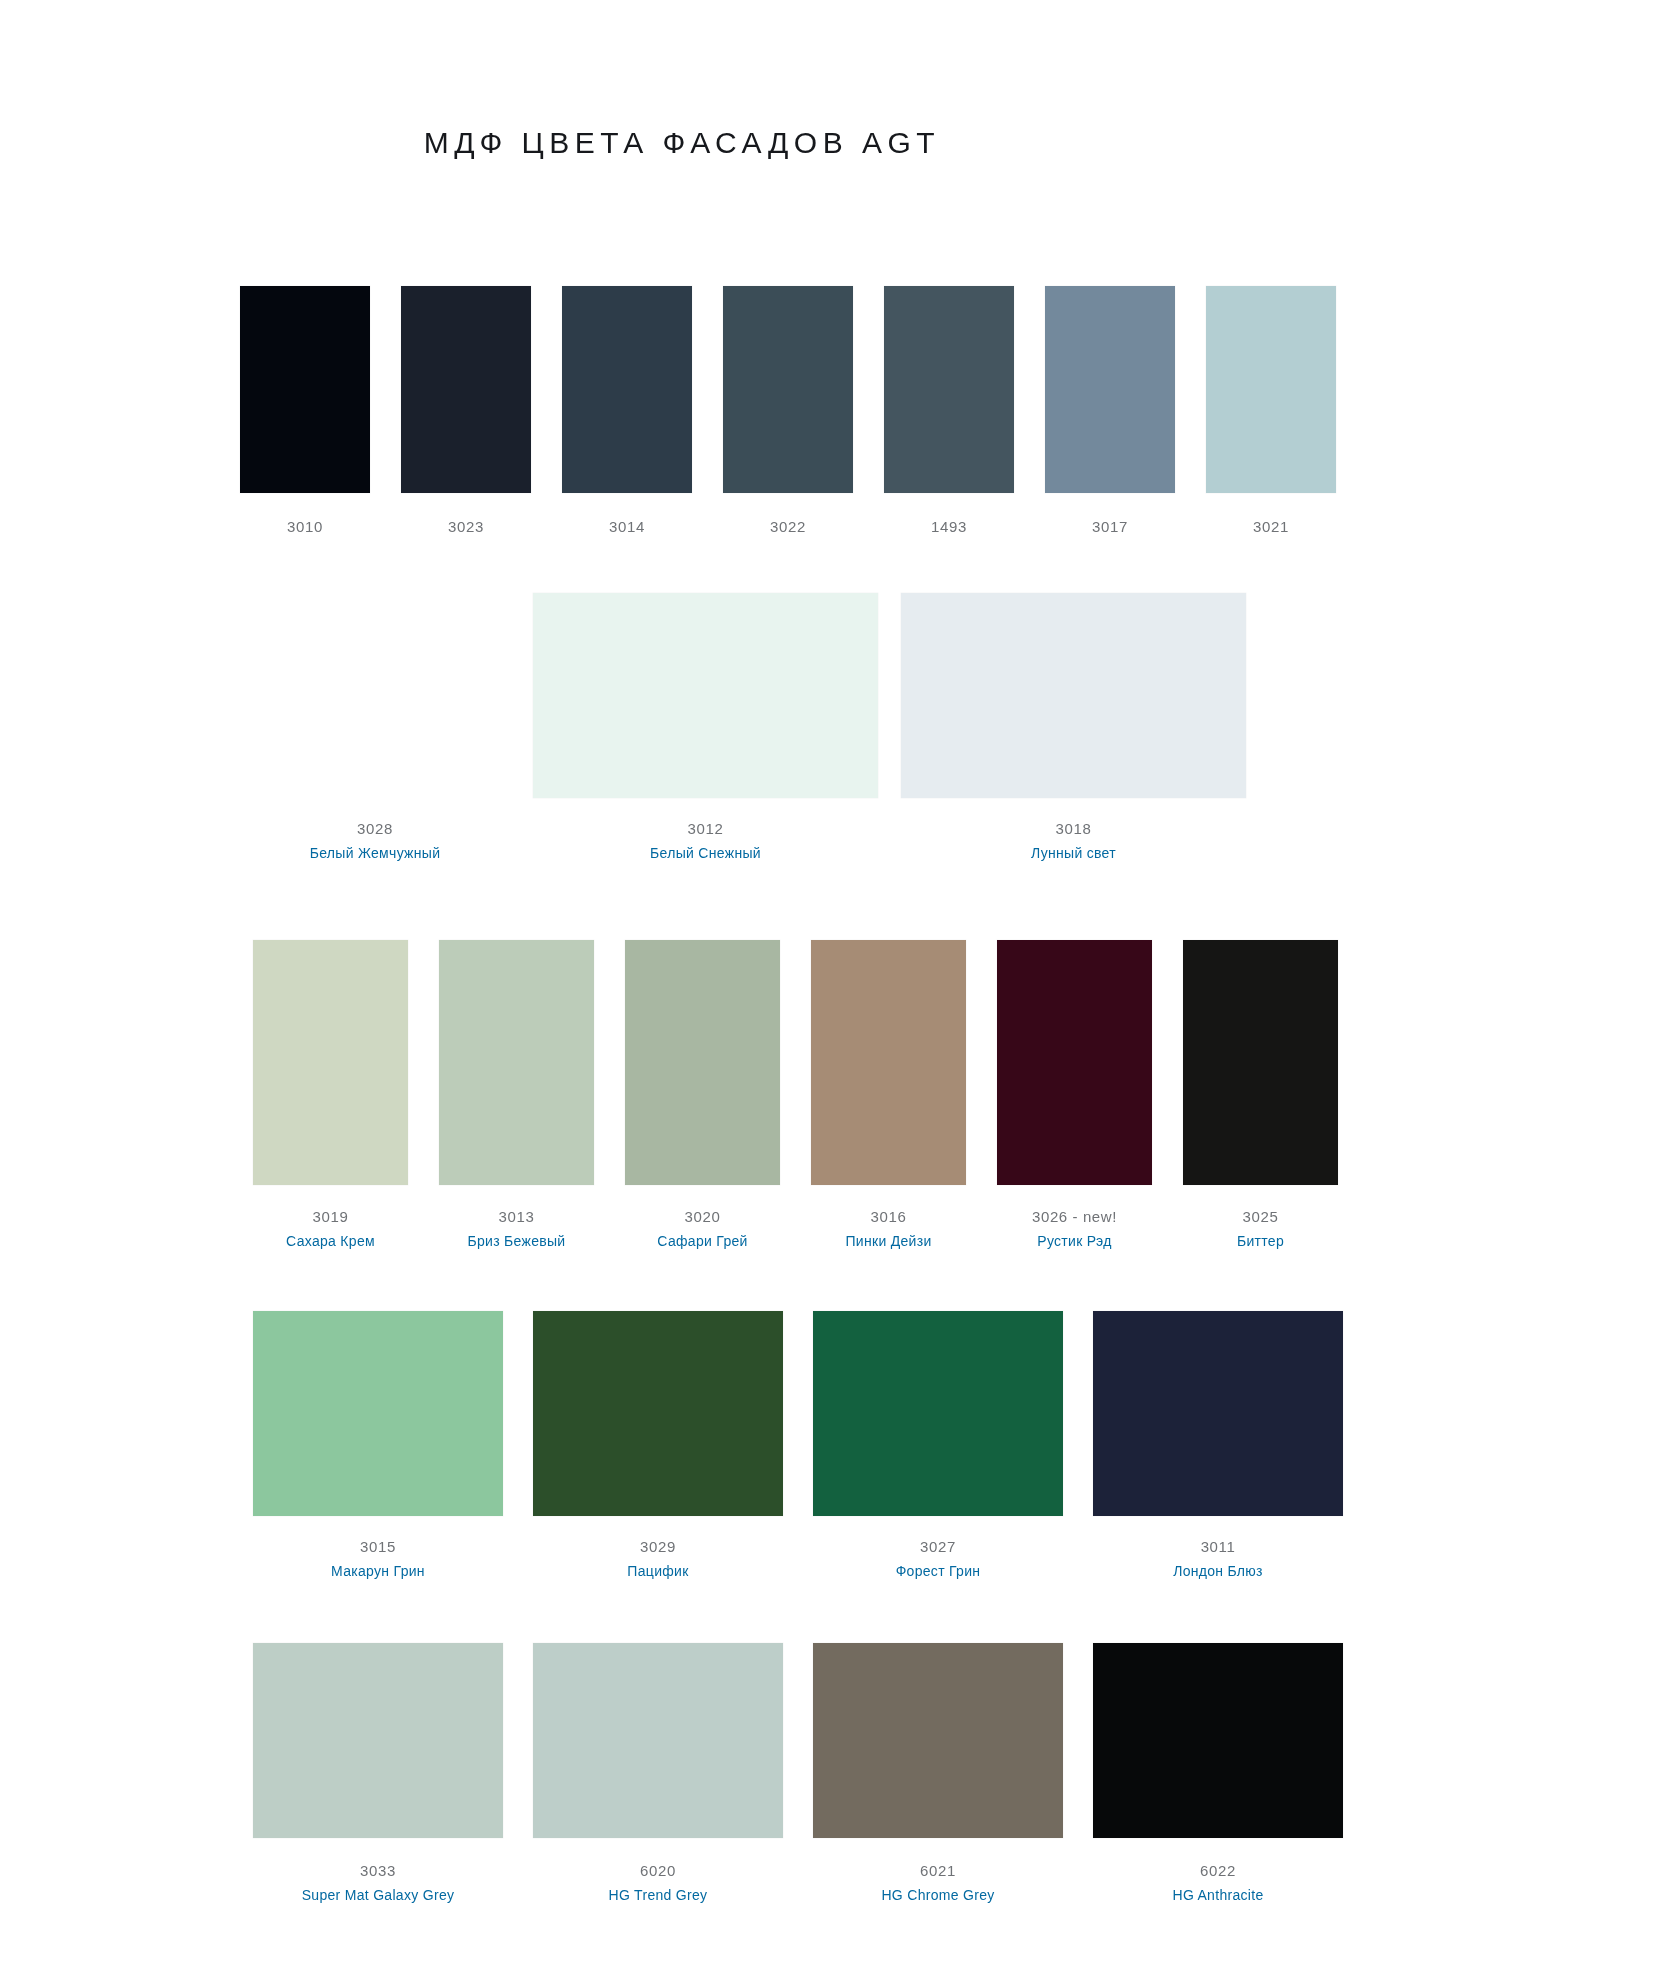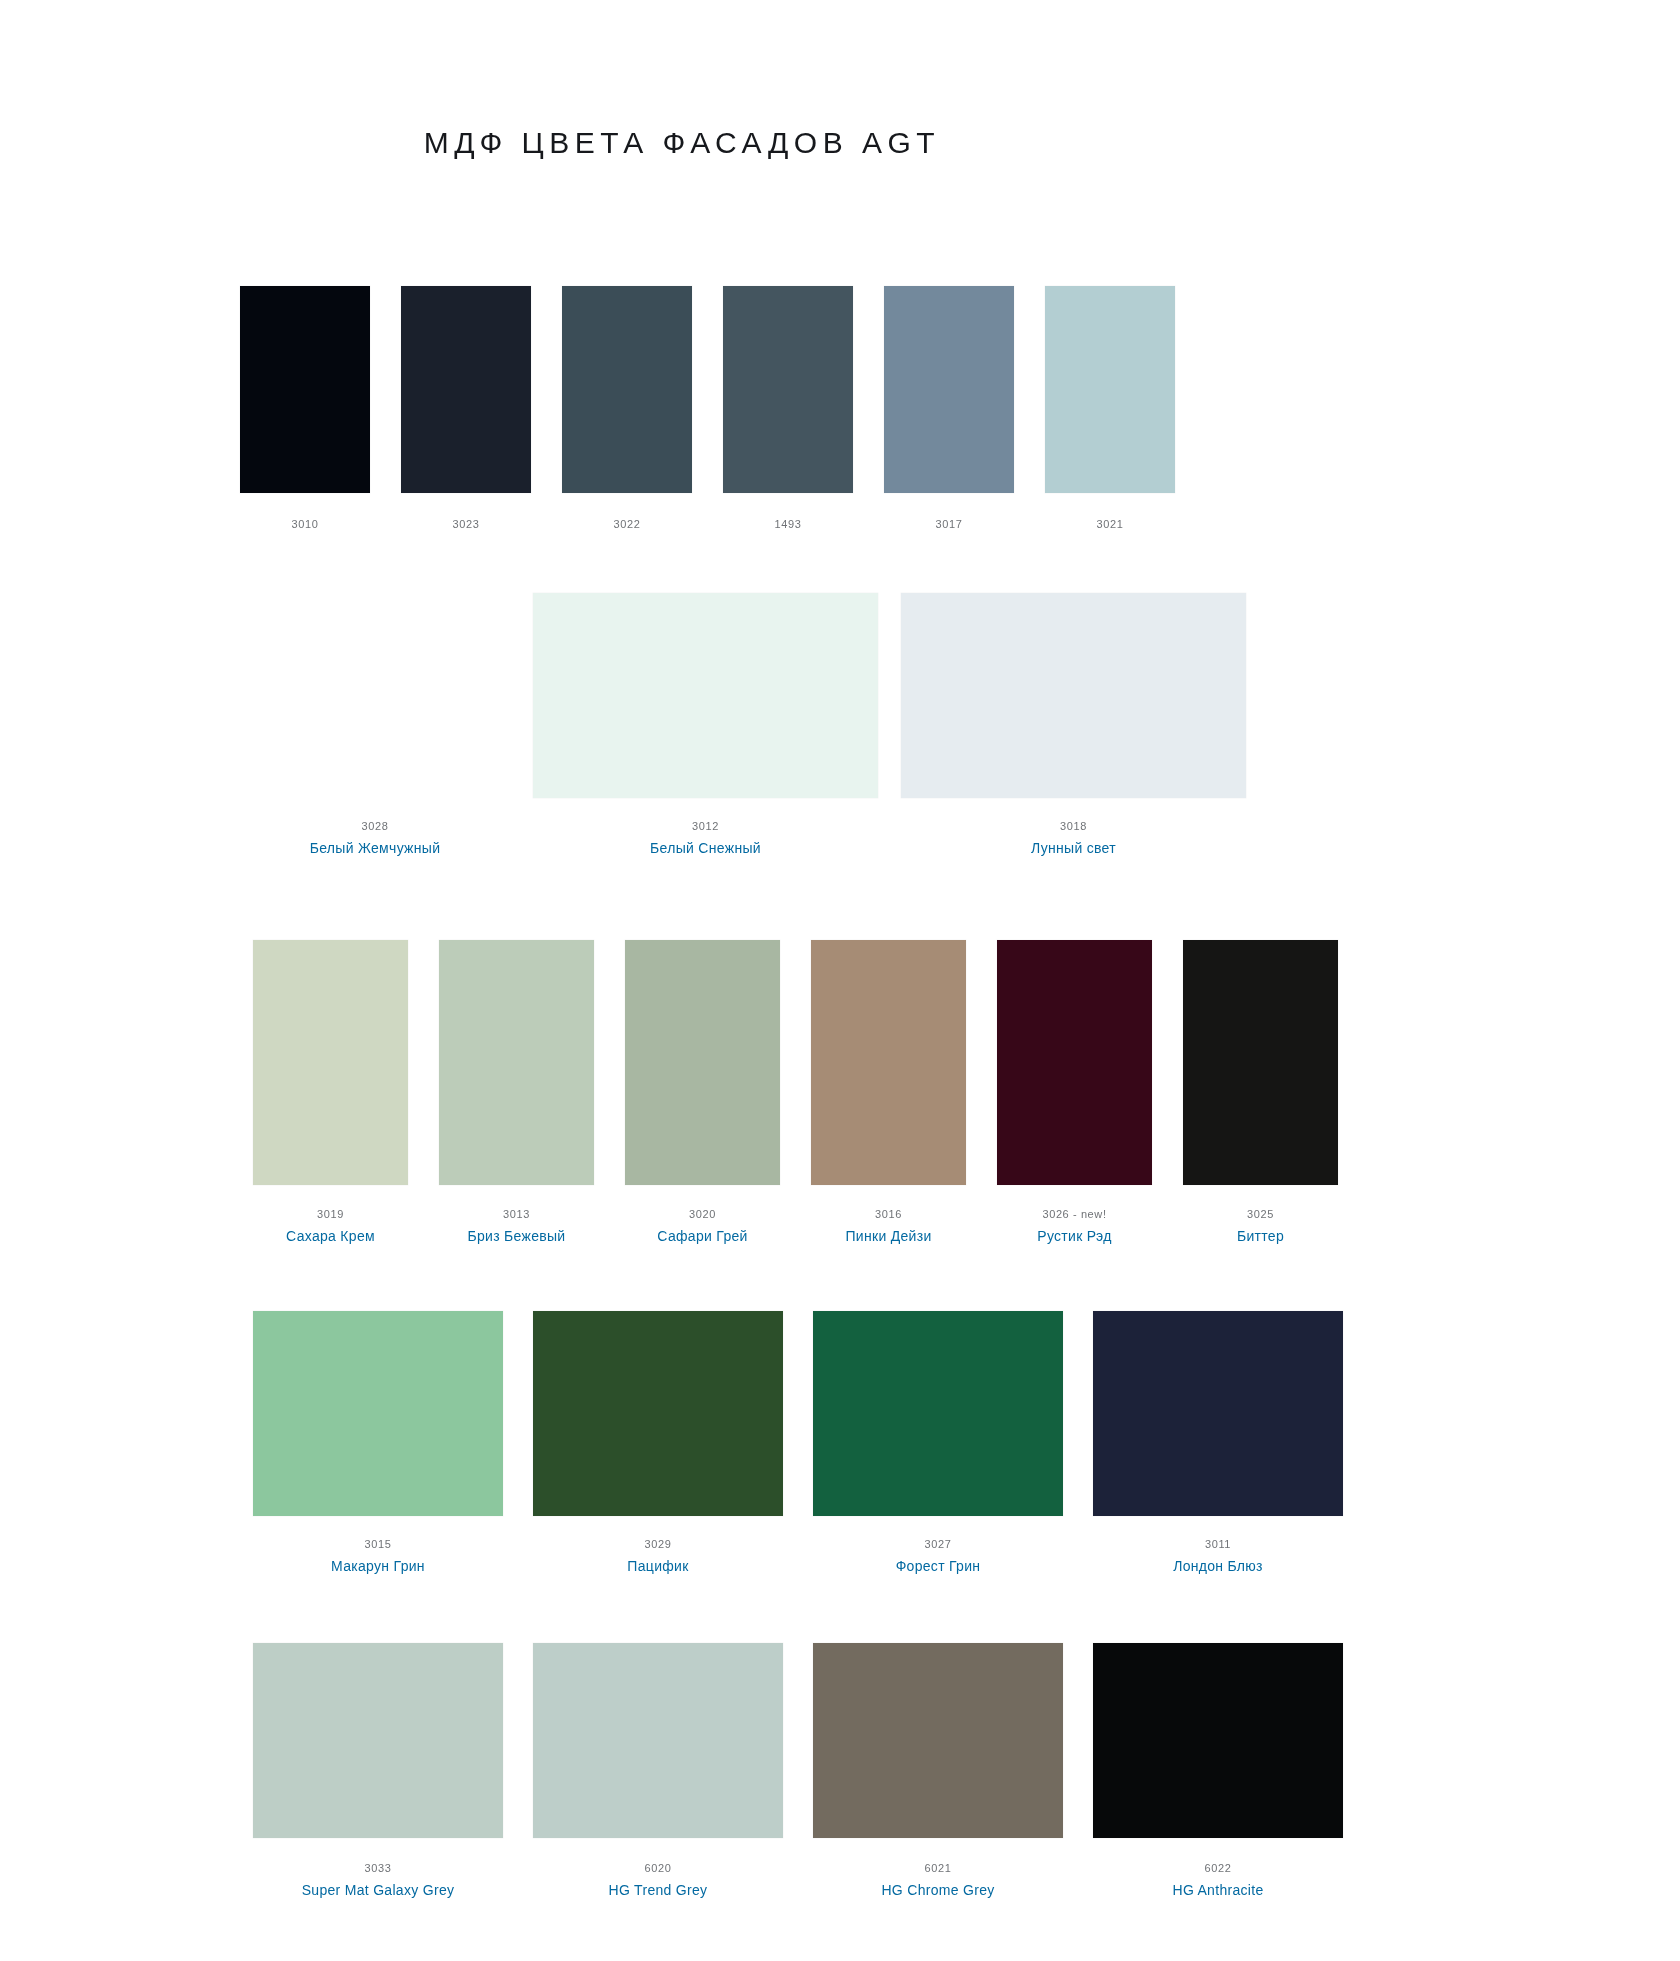--- a/index.html
+++ b/index.html
@@ -42,21 +42,21 @@
   }
   .chip {
     display: block;
     box-shadow: 0 0 0 0.5px rgba(0,0,0,0.045);
   }
   .cap {
     width: 100%;
     text-align: center;
   }
   .code {
-    font-size: 11px;
+    font-size: 15px;
     color: #6f7276;
     letter-spacing: 0.6px;
     white-space: nowrap;
   }
   .cname {
     font-size: 14px;
     color: #0369a1;
     letter-spacing: 0.3px;
     margin-top: 8px;
     white-space: nowrap;
@@ -102,20 +102,26 @@
           <div class="code">3010</div>
         </div>
       </div>
       <div class="swatch-cell">
         <div class="chip" style="background: rgb(26, 32, 44);"></div>
         <div class="cap">
           <div class="code">3023</div>
         </div>
       </div>
       <div class="swatch-cell">
+        <div class="chip" style="background: rgb(45, 60, 73);"></div>
+        <div class="cap">
+          <div class="code">3014</div>
+        </div>
+      </div>
+      <div class="swatch-cell">
         <div class="chip" style="background: rgb(59, 77, 87);"></div>
         <div class="cap">
           <div class="code">3022</div>
         </div>
       </div>
       <div class="swatch-cell">
         <div class="chip" style="background: rgb(68, 85, 95);"></div>
         <div class="cap">
           <div class="code">1493</div>
         </div>

